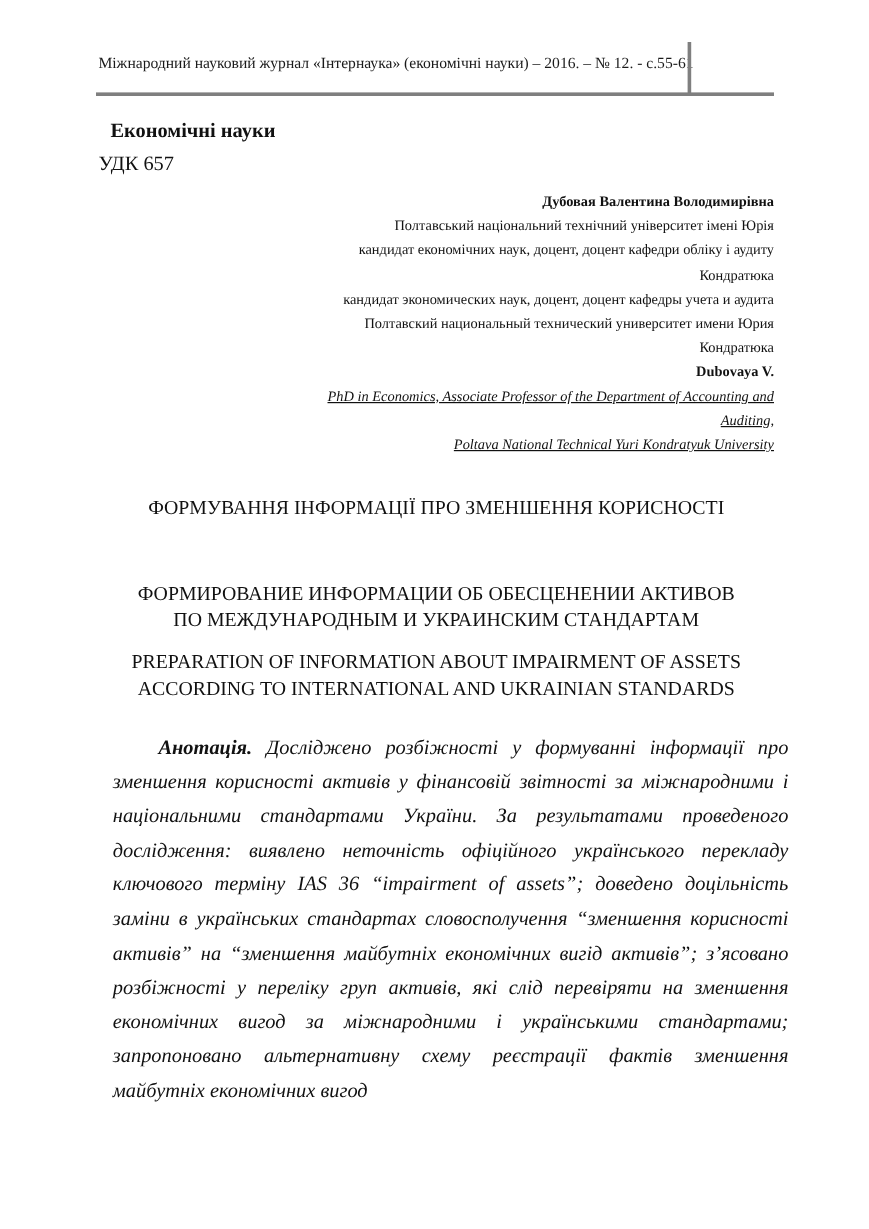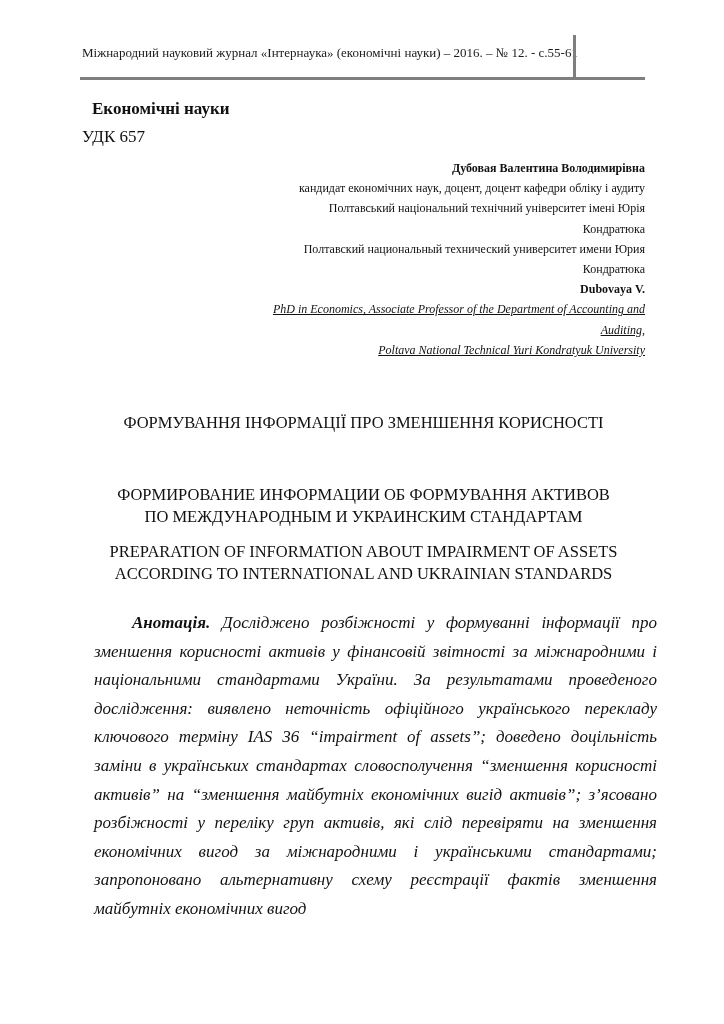--- a/index.html
+++ b/index.html
@@ -111,36 +111,37 @@
 
   <div class="journal-header">Міжнародний науковий журнал «Інтернаука» (економічні науки) – 2016. – № 12. - с.55-61</div>
   <div class="header-vline"></div>
   <div class="header-hline"></div>
 
   <div class="section-label">Економічні науки</div>
   <div class="udc">УДК 657</div>
 
   <div class="author-block">
     <div class="author-line bold">Дубовая Валентина Володимирівна</div>
+    <div class="author-line">Полтавський національний технічний університет імені Юрія</div>
     <div class="author-line">кандидат економічних наук, доцент, доцент кафедри обліку і аудиту</div>
-    <div class="author-line">Полтавський національний технічний університет імені Юрія</div>
     <div class="author-line">Кондратюка</div>
+    <div class="author-line">кандидат экономических наук, доцент, доцент кафедры учета и аудита</div>
     <div class="author-line">Полтавский национальный технический университет имени Юрия</div>
     <div class="author-line">Кондратюка</div>
     <div class="author-line bold">Dubovaya V.</div>
     <div class="author-line italic">PhD in Economics, Associate Professor of the Department of Accounting and</div>
     <div class="author-line italic">Auditing,</div>
     <div class="author-line italic">Poltava National Technical Yuri Kondratyuk University</div>
   </div>
 
   <div class="title title-ua">
     <div class="title-line">ФОРМУВАННЯ ІНФОРМАЦІЇ ПРО ЗМЕНШЕННЯ КОРИСНОСТІ</div>
   </div>
   <div class="title title-ru">
-    <div class="title-line">ФОРМИРОВАНИЕ ИНФОРМАЦИИ ОБ ФОРМУВАННЯ АКТИВОВ</div>
+    <div class="title-line">ФОРМИРОВАНИЕ ИНФОРМАЦИИ ОБ ОБЕСЦЕНЕНИИ АКТИВОВ</div>
     <div class="title-line">ПО МЕЖДУНАРОДНЫМ И УКРАИНСКИМ СТАНДАРТАМ</div>
   </div>
   <div class="title title-en">
     <div class="title-line">PREPARATION OF INFORMATION ABOUT IMPAIRMENT OF ASSETS</div>
     <div class="title-line">ACCORDING TO INTERNATIONAL AND UKRAINIAN STANDARDS</div>
   </div>
 
   <p class="abstract"><span class="abstract-label">Анотація.</span> <span>Досліджено розбіжності у формуванні інформації про зменшення корисності активів у фінансовій звітності за міжнародними і національними стандартами України. За результатами проведеного дослідження: виявлено неточність офіційного українського перекладу ключового терміну IAS 36 “impairment of assets”; доведено доцільність заміни в українських стандартах словосполучення “зменшення корисності активів” на “зменшення майбутніх економічних вигід активів”; з’ясовано розбіжності у переліку груп активів, які слід перевіряти на зменшення економічних вигод за міжнародними і українськими стандартами; запропоновано альтернативну схему реєстрації фактів зменшення майбутніх економічних вигод</span></p>
 
 </div>

